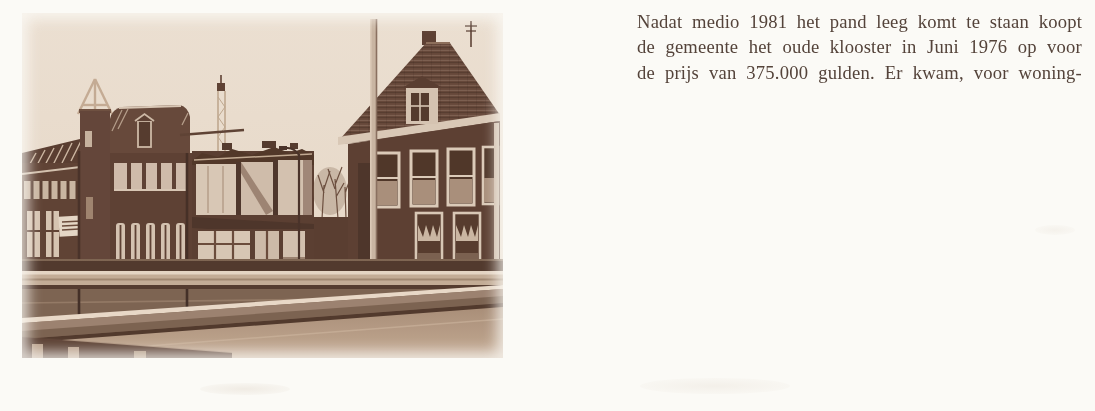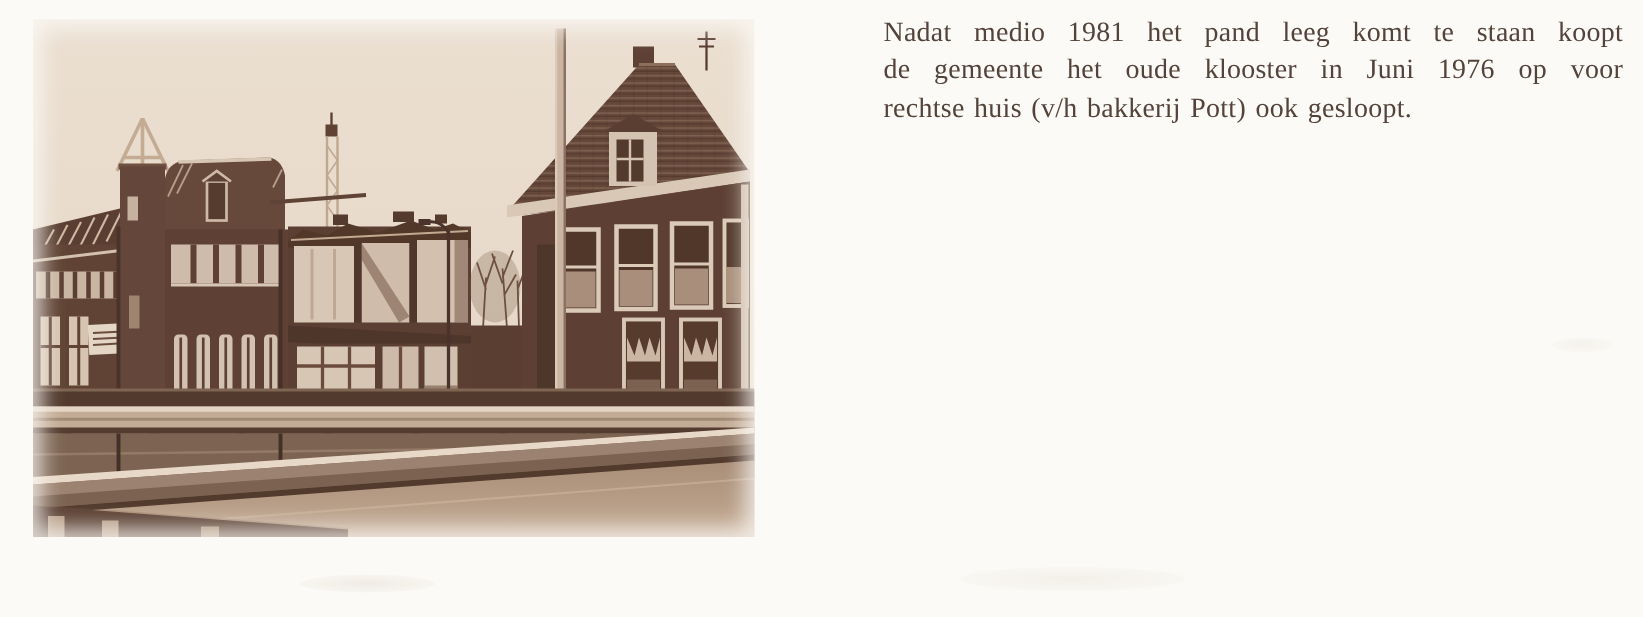--- a/index.html
+++ b/index.html
@@ -34,20 +34,21 @@
     color: #54433a;
     font-size: 18.6px;
     line-height: 25.4px;
     letter-spacing: 0.2px;
     word-spacing: 1.5px;
   }
   .cap-line {
     text-align: justify;
     text-align-last: justify;
     white-space: normal;
+    margin-left: 48px;
   }
   .cap-line.last { text-align-last: left; }
 
   
   .smudge {
     position: absolute; pointer-events: none;
     border-radius: 50%;
     background: radial-gradient(ellipse at center, rgba(196,176,154,0.20), rgba(196,176,154,0));
   }
   .smudge.s1 { left: 200px; top: 383px; width: 90px;  height: 12px; }
@@ -355,19 +356,19 @@
           <rect x="112" y="338" width="12" height="7" fill="#ab9078"></rect>
         </g>
       </g>
     </svg>
     <div class="photo-soft-edge"></div>
   </figure>
 
   <div class="caption">
     <div class="cap-line">Nadat medio 1981 het pand leeg komt te staan koopt</div>
     <div class="cap-line">de gemeente het oude klooster in Juni 1976 op voor</div>
-    <div class="cap-line last">rechtse huis (v/h bakkerij Pott) ook gesloopt.</div>
+    <div class="cap-line">de prijs van 375.000 gulden. Er kwam, voor woning-</div>
   </div>
 
   <div class="smudge s1"></div>
   <div class="smudge s2"></div>
   <div class="smudge s3"></div>
 </div>
 
 </body></html>

